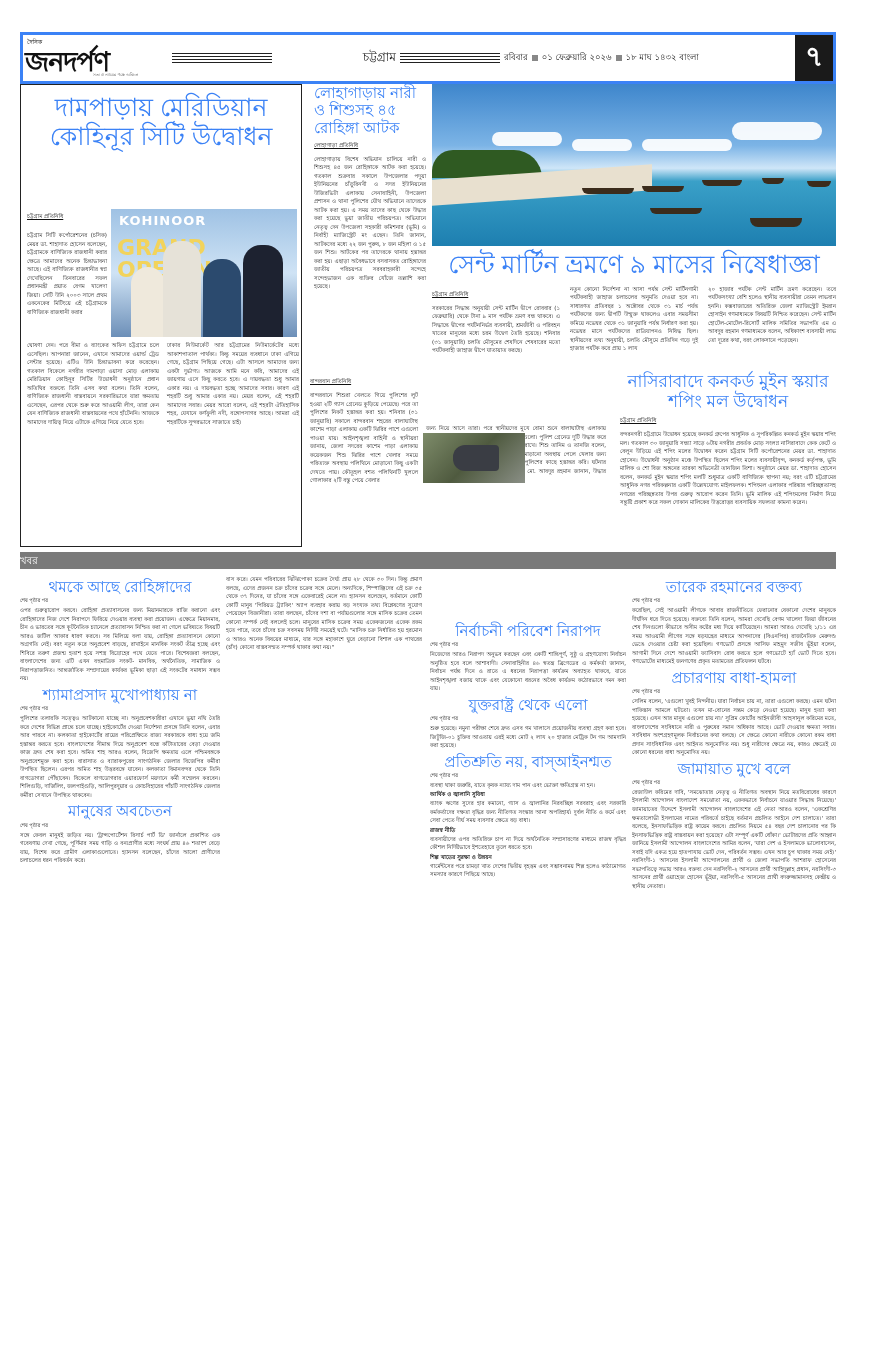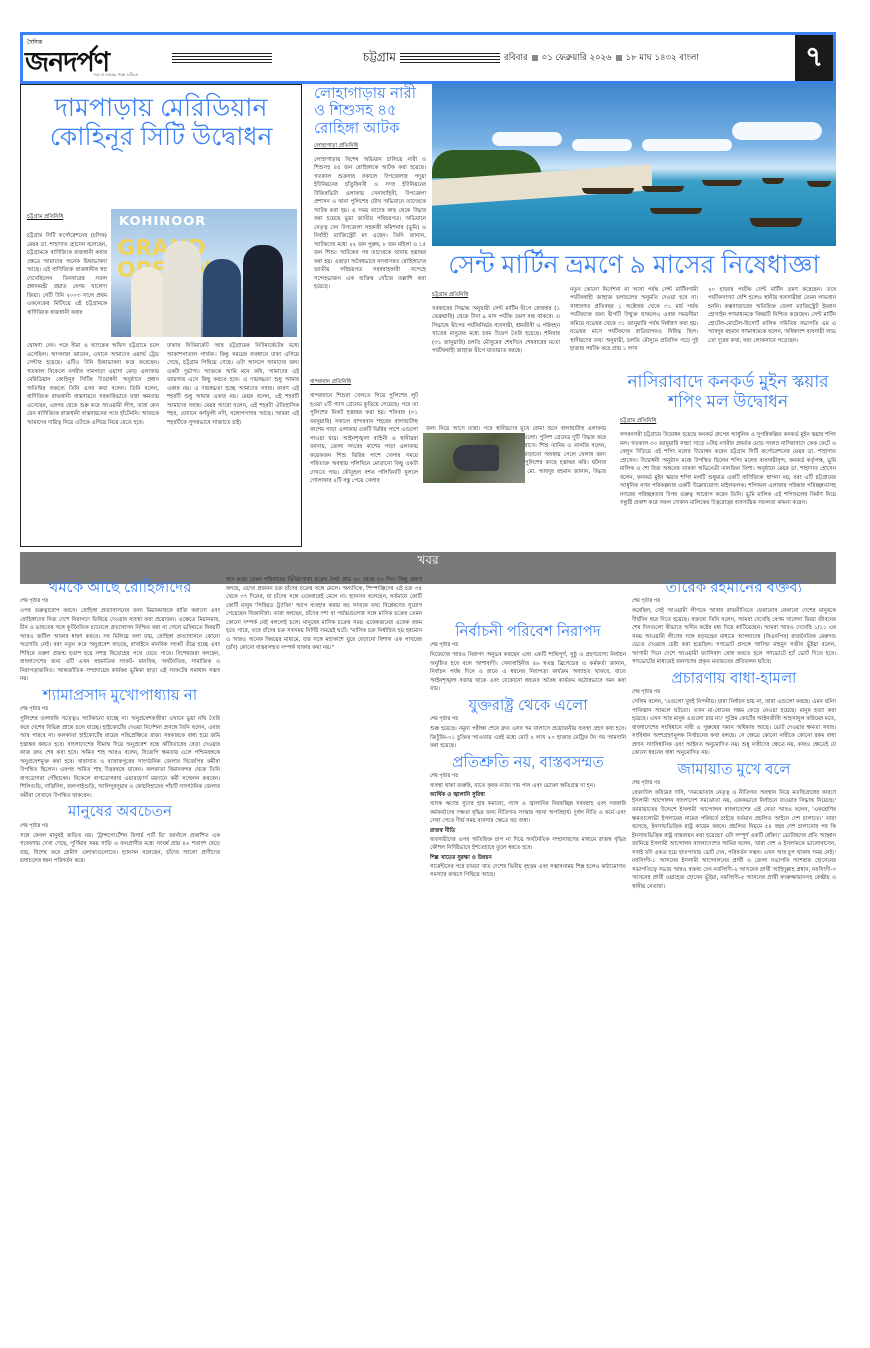--- a/index.html
+++ b/index.html
@@ -53,21 +53,21 @@
   .stmartin .cols > div { flex: 1; }
 
   .grenade { position: absolute; left: 290px; top: 372px; width: 300px; height: 175px; }
   .grenade .hl { font-size: 20px; }
   .grenade .gphoto { position: absolute; left: 113px; top: 61px; width: 102px; height: 50px; background: linear-gradient(135deg,#7e8c6a,#4f5a3f 50%,#8a8f86); }
   .grenade .gphoto .g { position: absolute; left: 30px; top: 12px; width: 46px; height: 26px; background: #3a3d44; border-radius: 12px 4px 4px 12px; }
   .nasirabad { position: absolute; left: 600px; top: 372px; width: 216px; height: 175px; }
   .nasirabad .hl { font-size: 17px; }
 
   
-  .khobor-bar { position: absolute; left: 0; top: 552px; width: 816px; height: 32px; background: #7a7a7a; color: #fff; text-align: center; font-size: 12px; line-height: 17px; }
+  .khobor-bar { position: absolute; left: 0; top: 552px; width: 816px; height: 17px; background: #7a7a7a; color: #fff; font-size: 10px; line-height: 17px; }
 
   
   .bcol { position: absolute; top: 575px; height: 770px; overflow: hidden; }
   .bcol .hl { font-size: 15px; margin: 3px 0 2px; }
   .bcol .cont { font-size: 5px; margin-bottom: 1px; }
   .c1 { left: 0; width: 200px; }
   .c2 { left: 206px; width: 196px; }
   .c3 { left: 410px; width: 196px; margin-top: 44px; }
   .c5 { left: 612px; width: 204px; }
 </style>
@@ -191,21 +191,21 @@
     <div class="body">বাস করে। যেমন পরিবারের ঝিঁঝিপোকা চক্রের দৈর্ঘ্য প্রায় ২৮ থেকে ৩০ দিন। কিন্তু প্রমাণ বলছে, এদের প্রজনন চক্র চাঁদের চক্রের সঙ্গে মেলে। অন্যদিকে, শিম্পাঞ্জিদের এই চক্র ৩৫ থেকে ৩৭ দিনের, যা চাঁদের সঙ্গে একেবারেই মেলে না। হ্যানসন বলেছেন, বর্তমানে কোটি কোটি মানুষ 'পিরিয়ড ট্র্যাকিং' অ্যাপ ব্যবহার করায় বড় সংখ্যক তথ্য বিশ্লেষণের সুযোগ পেয়েছেন বিজ্ঞানীরা। তারা বলছেন, চাঁদের দশা বা পর্যায়গুলোর সঙ্গে মাসিক চক্রের তেমন কোনো সম্পর্ক নেই বললেই চলে। মানুষের মাসিক চক্রের সময় একেকজনের একেক রকম হতে পারে, তবে চাঁদের চক্র সবসময় নির্দিষ্ট সময়েই ঘটে। "মাসিক চক্র নির্ধারিত হয় হরমোন ও আরও অনেক বিষয়ের মাধ্যমে, যার সঙ্গে মহাকাশে ঘুরে বেড়ানো বিশাল এক পাথরের (চাঁদ) কোনো বাস্তবসম্মত সম্পর্ক থাকার কথা নয়।"</div>
   </section>
 
   <section class="bcol c3">
     <h3 class="hl">নির্বাচনী পরিবেশ নিরাপদ</h3>
     <div class="cont">শেষ পৃষ্ঠার পর</div>
     <div class="body">নিজেদের আরও নিরাপদ অনুভব করছেন এবং একটি শান্তিপূর্ণ, সুষ্ঠু ও গ্রহণযোগ্য নির্বাচন অনুষ্ঠিত হবে বলে আশাবাদী। সেনাবাহিনীর ৪৬ স্বতন্ত্র ব্রিগেডের এ কর্মকর্তা জানান, নির্বাচন পর্যন্ত দিনে ও রাতে এ ধরনের নিরাপত্তা কার্যক্রম অব্যাহত থাকবে, যাতে আইনশৃঙ্খলা বজায় থাকে এবং যেকোনো ধরনের অবৈধ কার্যক্রম কঠোরভাবে দমন করা যায়।</div>
     <h3 class="hl">যুক্তরাষ্ট্র থেকে এলো</h3>
     <div class="cont">শেষ পৃষ্ঠার পর</div>
     <div class="body">শুরু হয়েছে। নমুনা পরীক্ষা শেষে দ্রুত এসব গম খালাসে প্রয়োজনীয় ব্যবস্থা গ্রহণ করা হবে। জিটুজি-০১ চুক্তির আওতায় এরই মধ্যে মোট ২ লাখ ২০ হাজার মেট্রিক টন গম আমদানি করা হয়েছে।</div>
-    <h3 class="hl">প্রতিশ্রুতি নয়, বাস্তবসম্মত</h3>
+    <h3 class="hl">প্রতিশ্রুতি নয়, বাস্আইনশ্মত</h3>
     <div class="cont">শেষ পৃষ্ঠার পর</div>
     <div class="body">ব্যবস্থা থাকা জরুরি, যাতে কৃষক ন্যায্য দাম পান এবং ভোক্তা ক্ষতিগ্রস্ত না হন।</div>
     <div class="sub">আর্থিক ও জ্বালানি সুবিধা</div>
     <div class="body">ব্যাংক ঋণের সুদের হার কমানো, গ্যাস ও জ্বালানির নিরবচ্ছিন্ন সরবরাহ এবং সরকারি কর্মকর্তাদের দক্ষতা বৃদ্ধির জন্য নীতিগত সংস্কার আনা অপরিহার্য। দুর্বল নীতি ও কর্মে এবং সেবা পেতে দীর্ঘ সময় ব্যবসার ক্ষেত্রে বড় বাধা।</div>
     <div class="sub">রাজস্ব নীতি</div>
     <div class="body">ব্যবসায়ীদের ওপর অতিরিক্ত চাপ না দিয়ে অর্থনৈতিক সম্প্রসারণের মাধ্যমে রাজস্ব বৃদ্ধির কৌশল নির্দিষ্টভাবে ইশতেহারে তুলে ধরতে হবে।</div>
     <div class="sub">শিল্প খাতের সুরক্ষা ও উন্নয়ন</div>
     <div class="body">গার্মেন্টসের পরে চামড়া খাত দেশের দ্বিতীয় বৃহত্তম এবং সম্ভাবনাময় শিল্প হলেও কাঠামোগত সমস্যার কারণে পিছিয়ে আছে।</div>
   </section>
 

